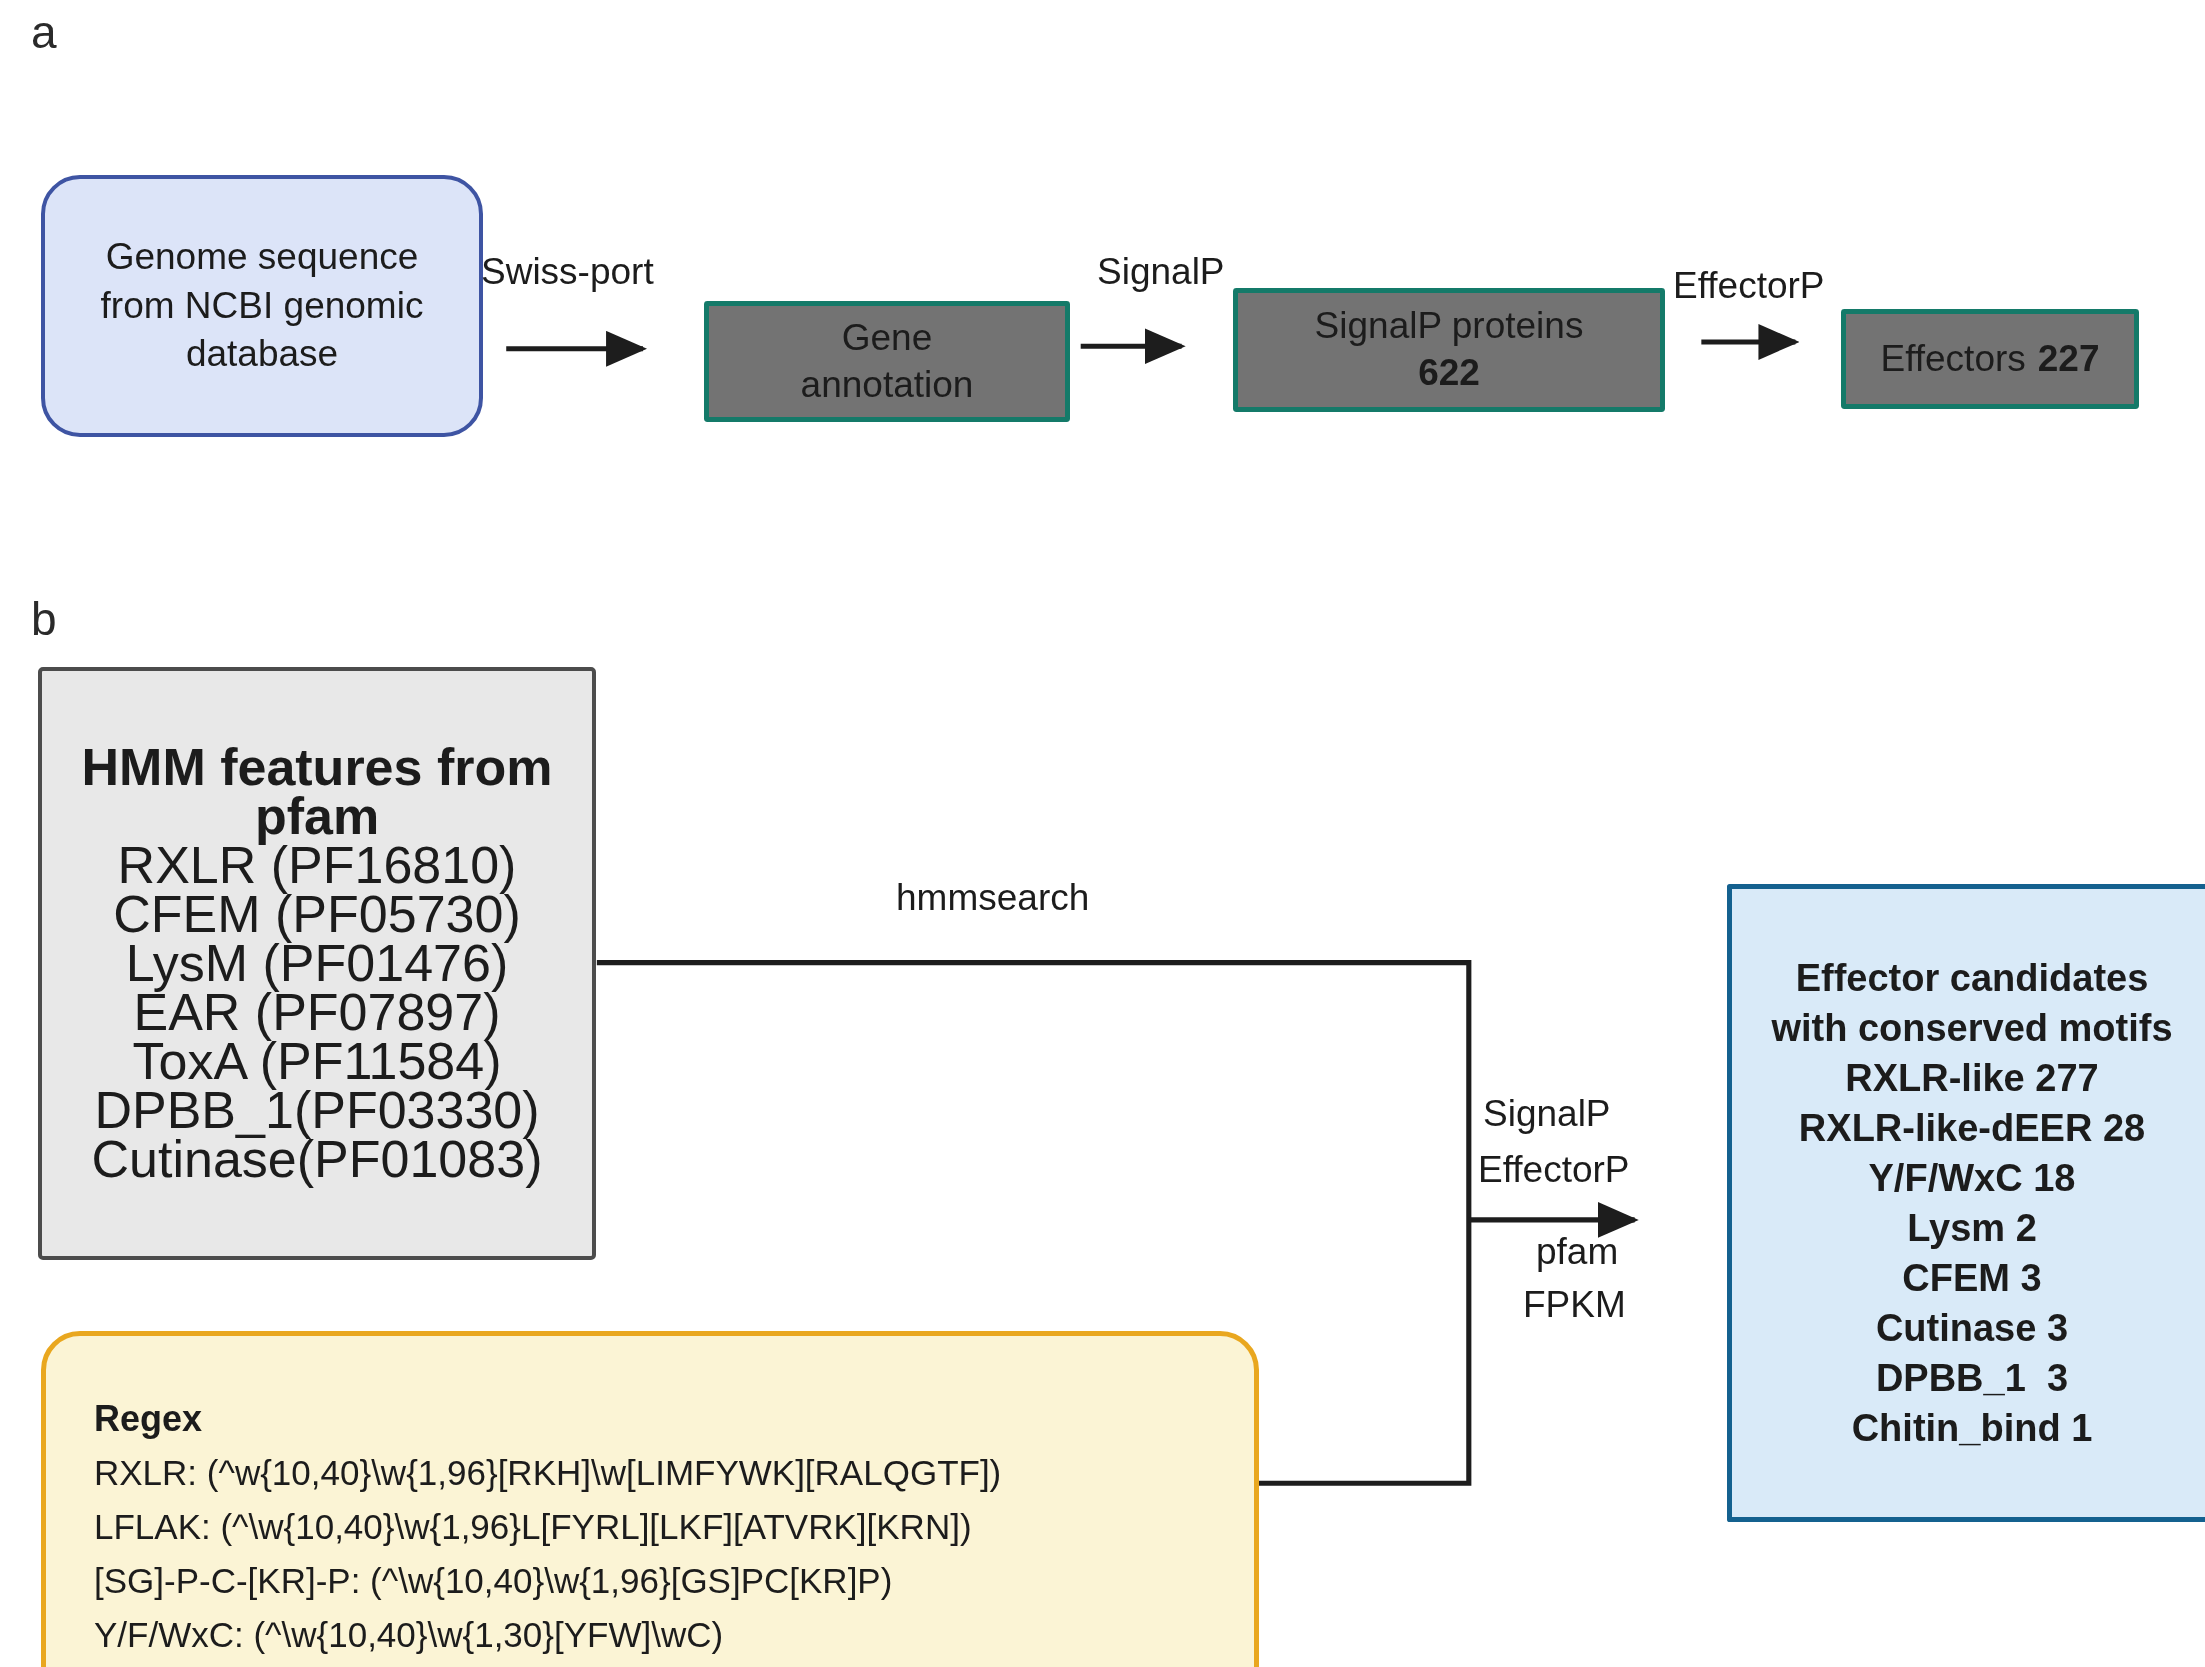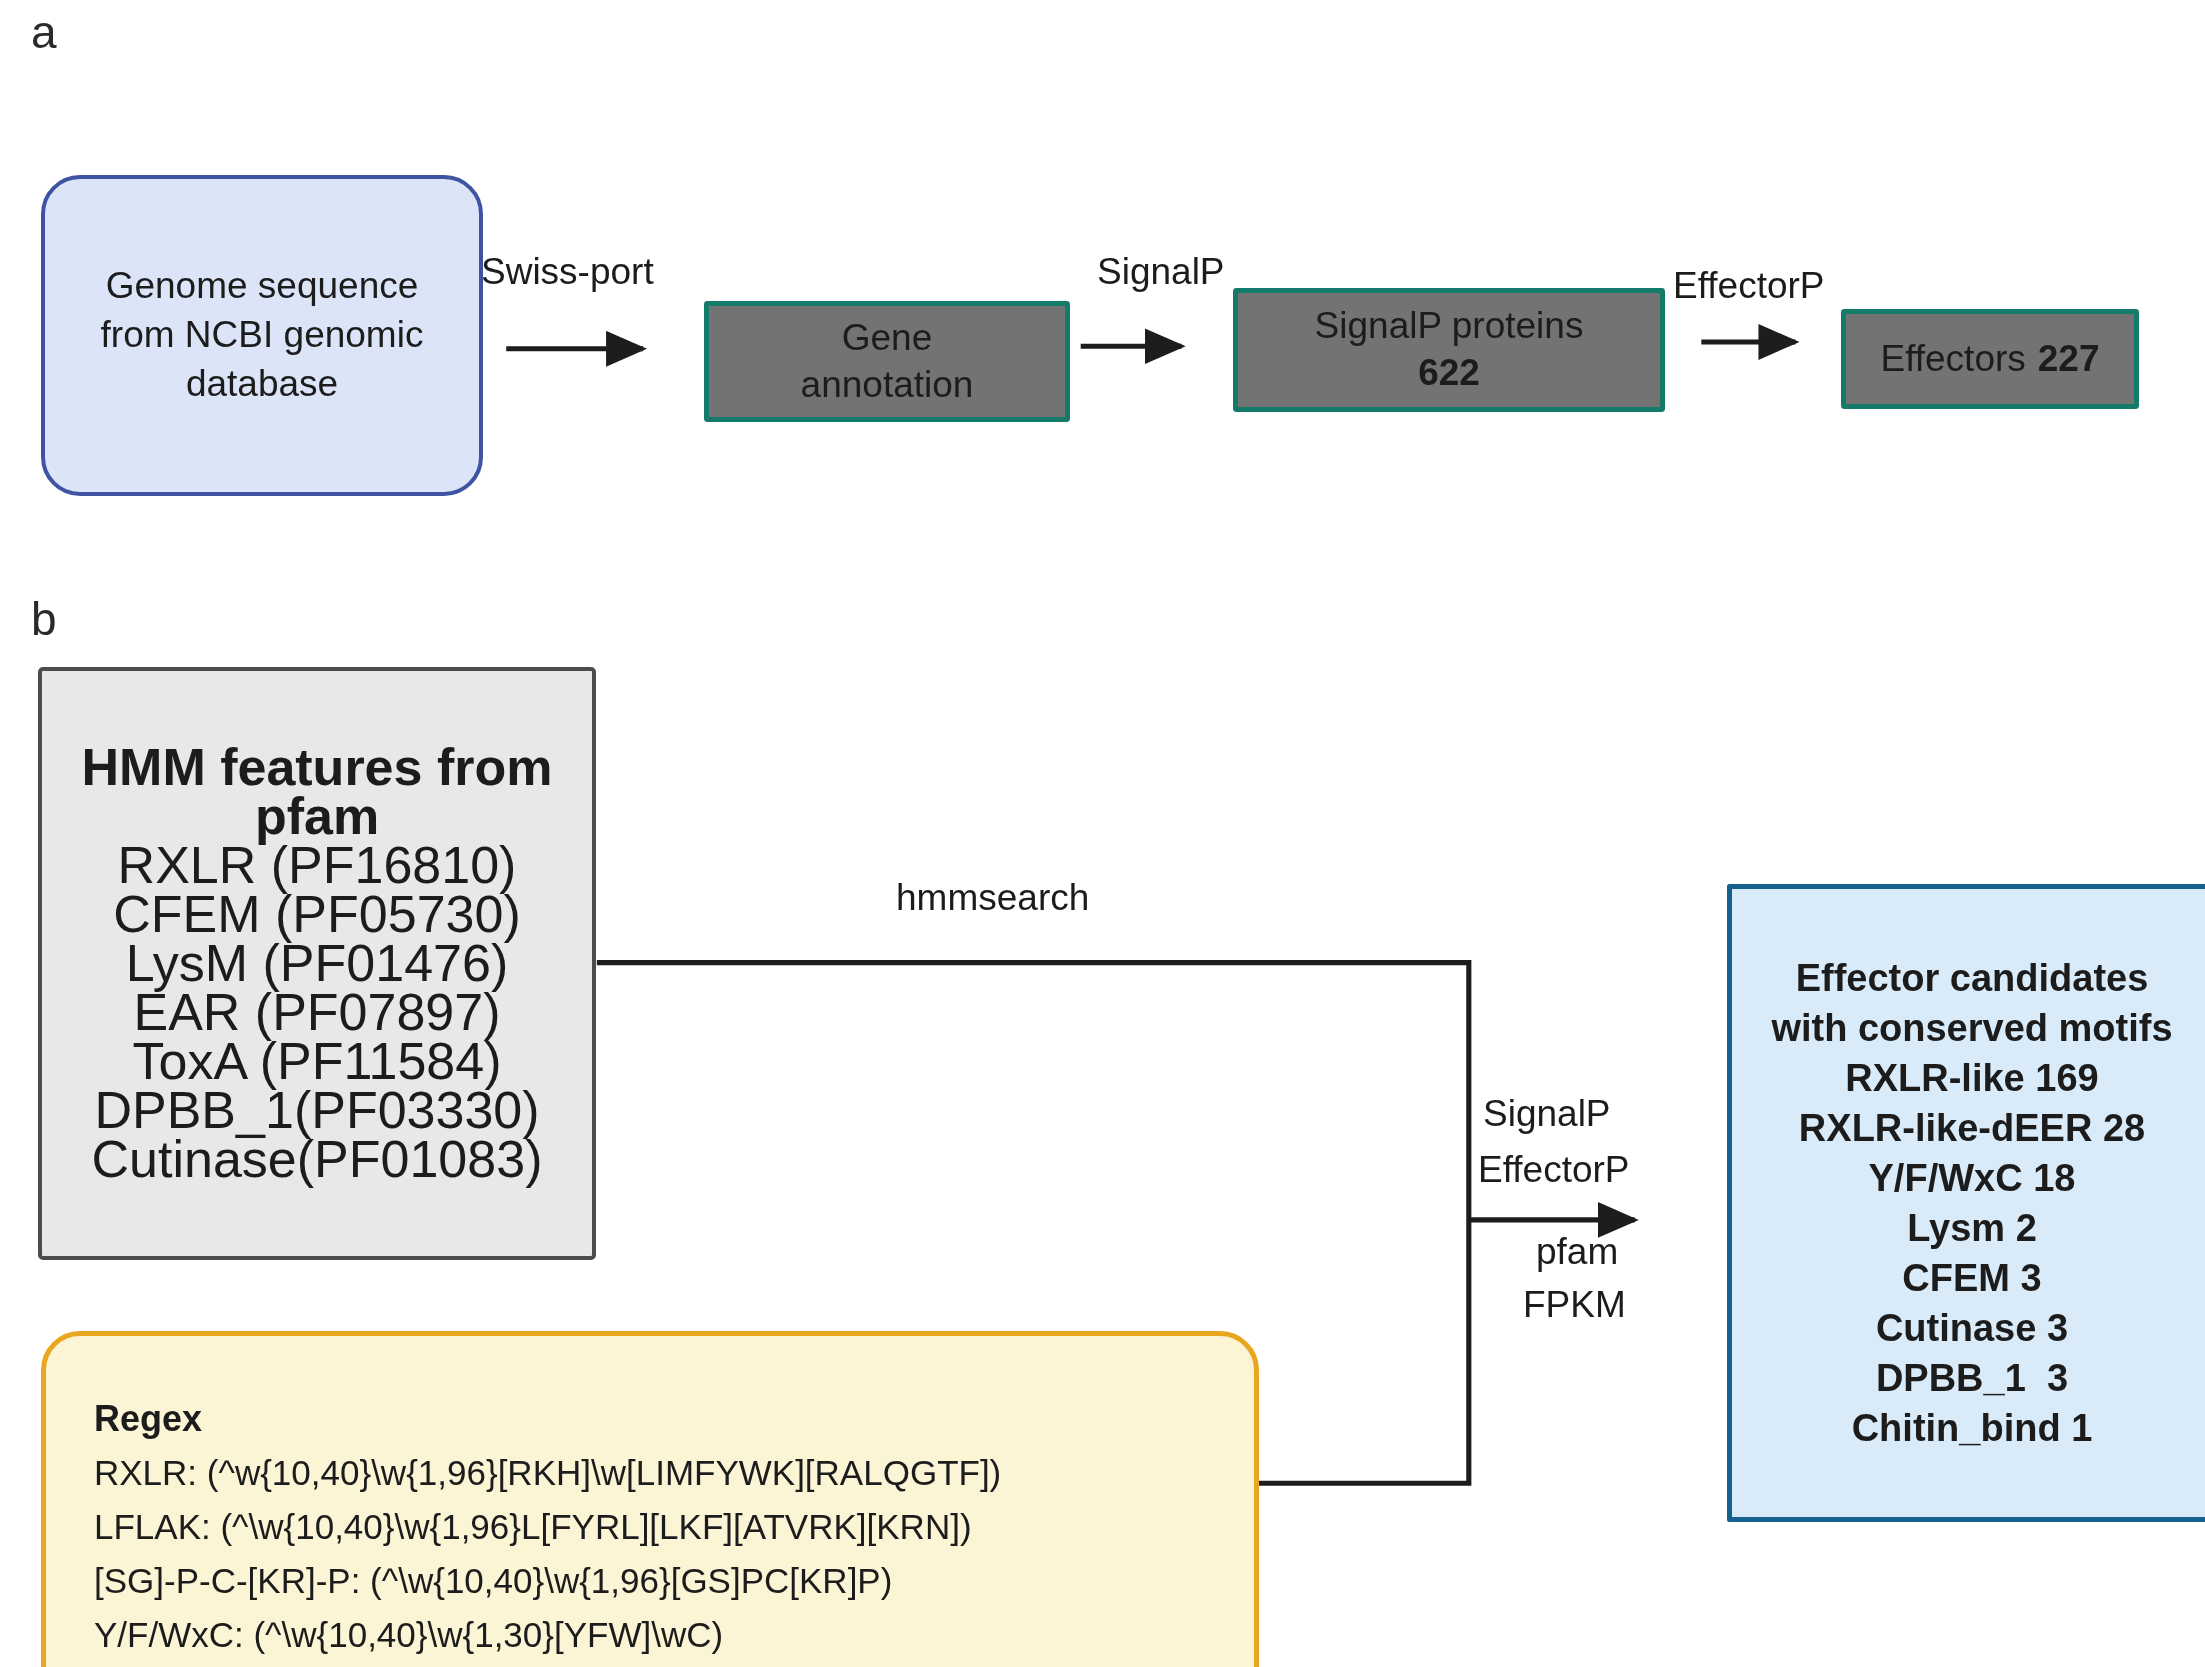--- a/index.html
+++ b/index.html
@@ -6,21 +6,21 @@
   html,body { margin:0; padding:0; background:#ffffff; }
   .canvas {
     position:relative; width:2205px; height:1667px; background:#ffffff;
     font-family:"Liberation Sans", sans-serif; color:#1c1c1c; overflow:hidden;
   }
   .panel-label { position:absolute; font-size:46px; color:#2a2a2a; }
   .flow-label  { position:absolute; font-size:37px; white-space:nowrap; }
   .box { position:absolute; box-sizing:border-box; display:flex; flex-direction:column;
          align-items:center; justify-content:center; text-align:center; }
   
-  .genome-box   { left:41px;   top:175px; width:442px; height:321px; border-radius:39px;
+  .genome-box   { left:41px;   top:175px; width:442px; height:262px; border-radius:39px;
                   background:#dce4f8; border:4.3px solid #3e54a3; font-size:37px; line-height:1.32; }
   .teal-box     { background:#737373; border:5.1px solid #147a69; border-radius:3.4px;
                   font-size:37px; line-height:1.26; }
   .gene-box     { left:704px;  top:301px; width:366px; height:121px; }
   .secreted-box { left:1233px; top:288px; width:432px; height:124px; }
   .effectors-box{ left:1841px; top:309px; width:298px; height:100px; flex-direction:row; gap:12px; }
   .count { font-weight:bold; }
   
   .hmm-box { left:38px; top:667px; width:558px; height:593px; border-radius:5px;
              background:#e8e8e8; border:4.3px solid #4c4c4c; font-size:52px; line-height:49px; }
@@ -108,21 +108,21 @@
     <div class="box-title">Regex</div>
     <div class="line-item">RXLR: (^w{10,40}\w{1,96}[RKH]\w[LIMFYWK][RALQGTF])</div>
     <div class="line-item">LFLAK: (^\w{10,40}\w{1,96}L[FYRL][LKF][ATVRK][KRN])</div>
     <div class="line-item">[SG]-P-C-[KR]-P: (^\w{10,40}\w{1,96}[GS]PC[KR]P)</div>
     <div class="line-item">Y/F/WxC: (^\w{10,40}\w{1,30}[YFW]\wC)</div>
   </div>
 
   <div class="box effector-box">
     <div class="eff-title">Effector candidates</div>
     <div class="eff-title">with conserved motifs</div>
-    <div class="eff-item">RXLR-like 169</div>
+    <div class="eff-item">RXLR-like 277</div>
     <div class="eff-item">RXLR-like-dEER 28</div>
     <div class="eff-item">Y/F/WxC 18</div>
     <div class="eff-item">Lysm 2</div>
     <div class="eff-item">CFEM 3</div>
     <div class="eff-item">Cutinase 3</div>
     <div class="eff-item">DPBB_1  3</div>
     <div class="eff-item">Chitin_bind 1</div>
   </div>
 
 </div>

